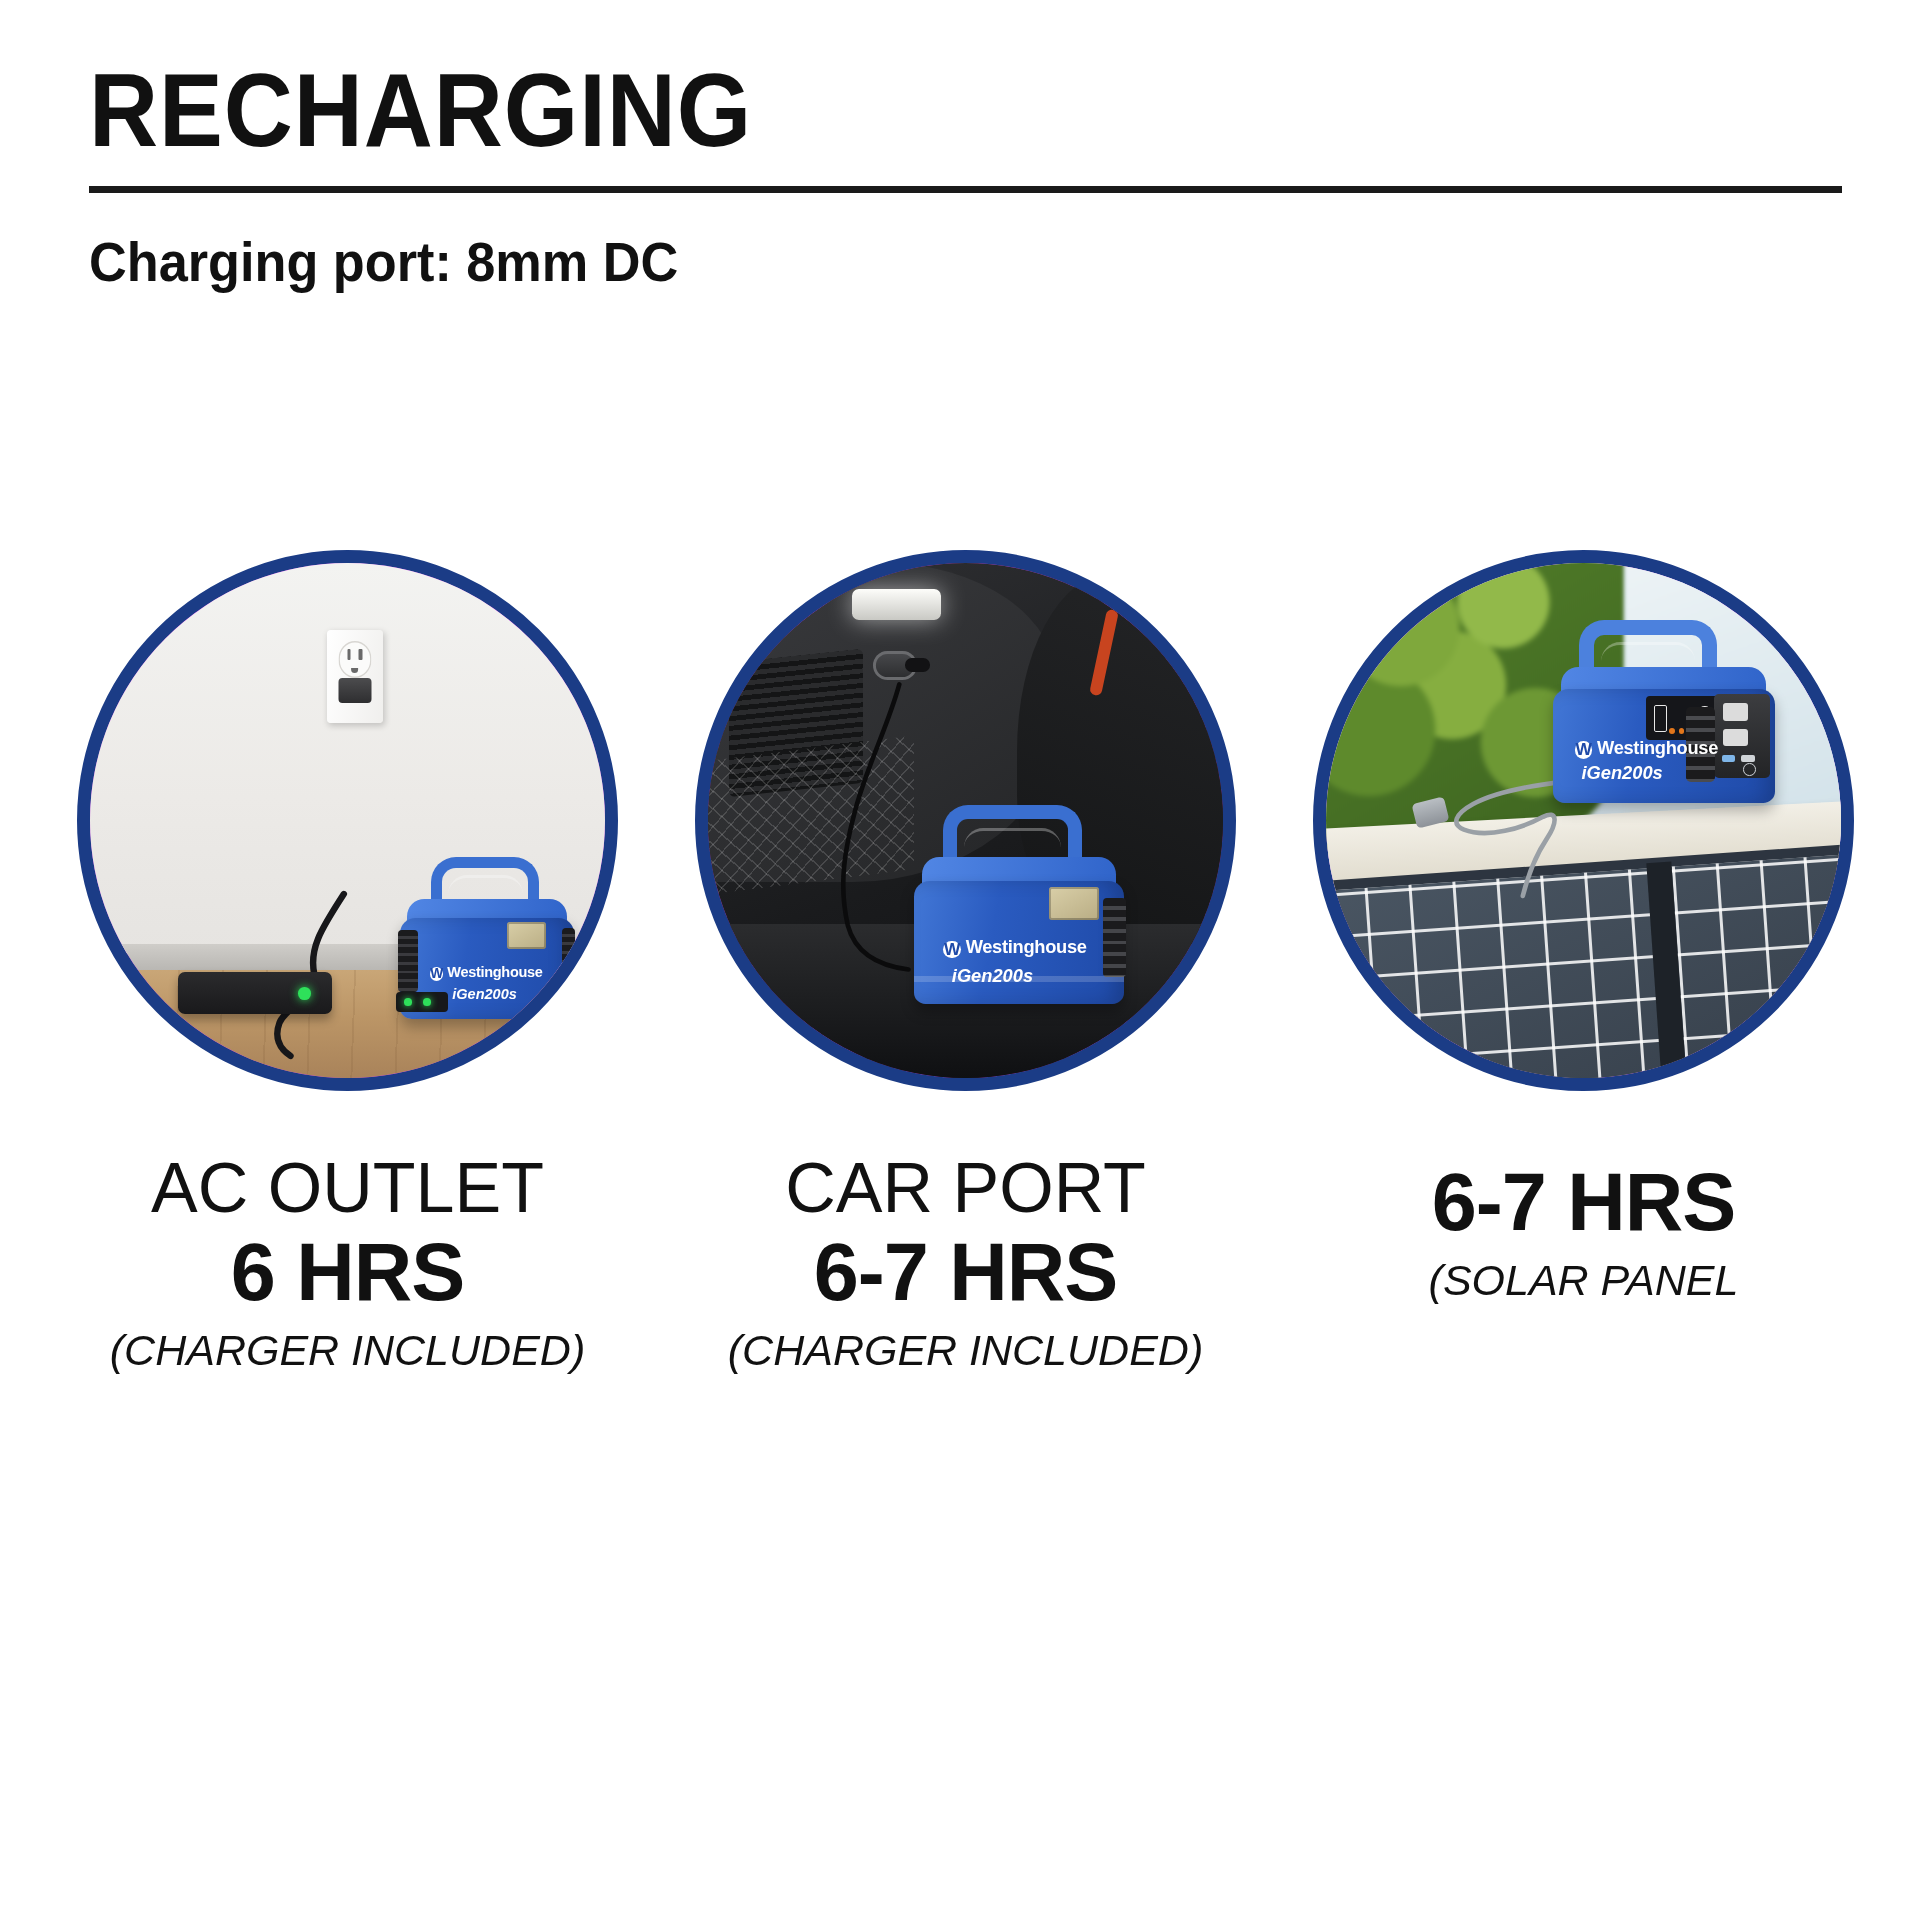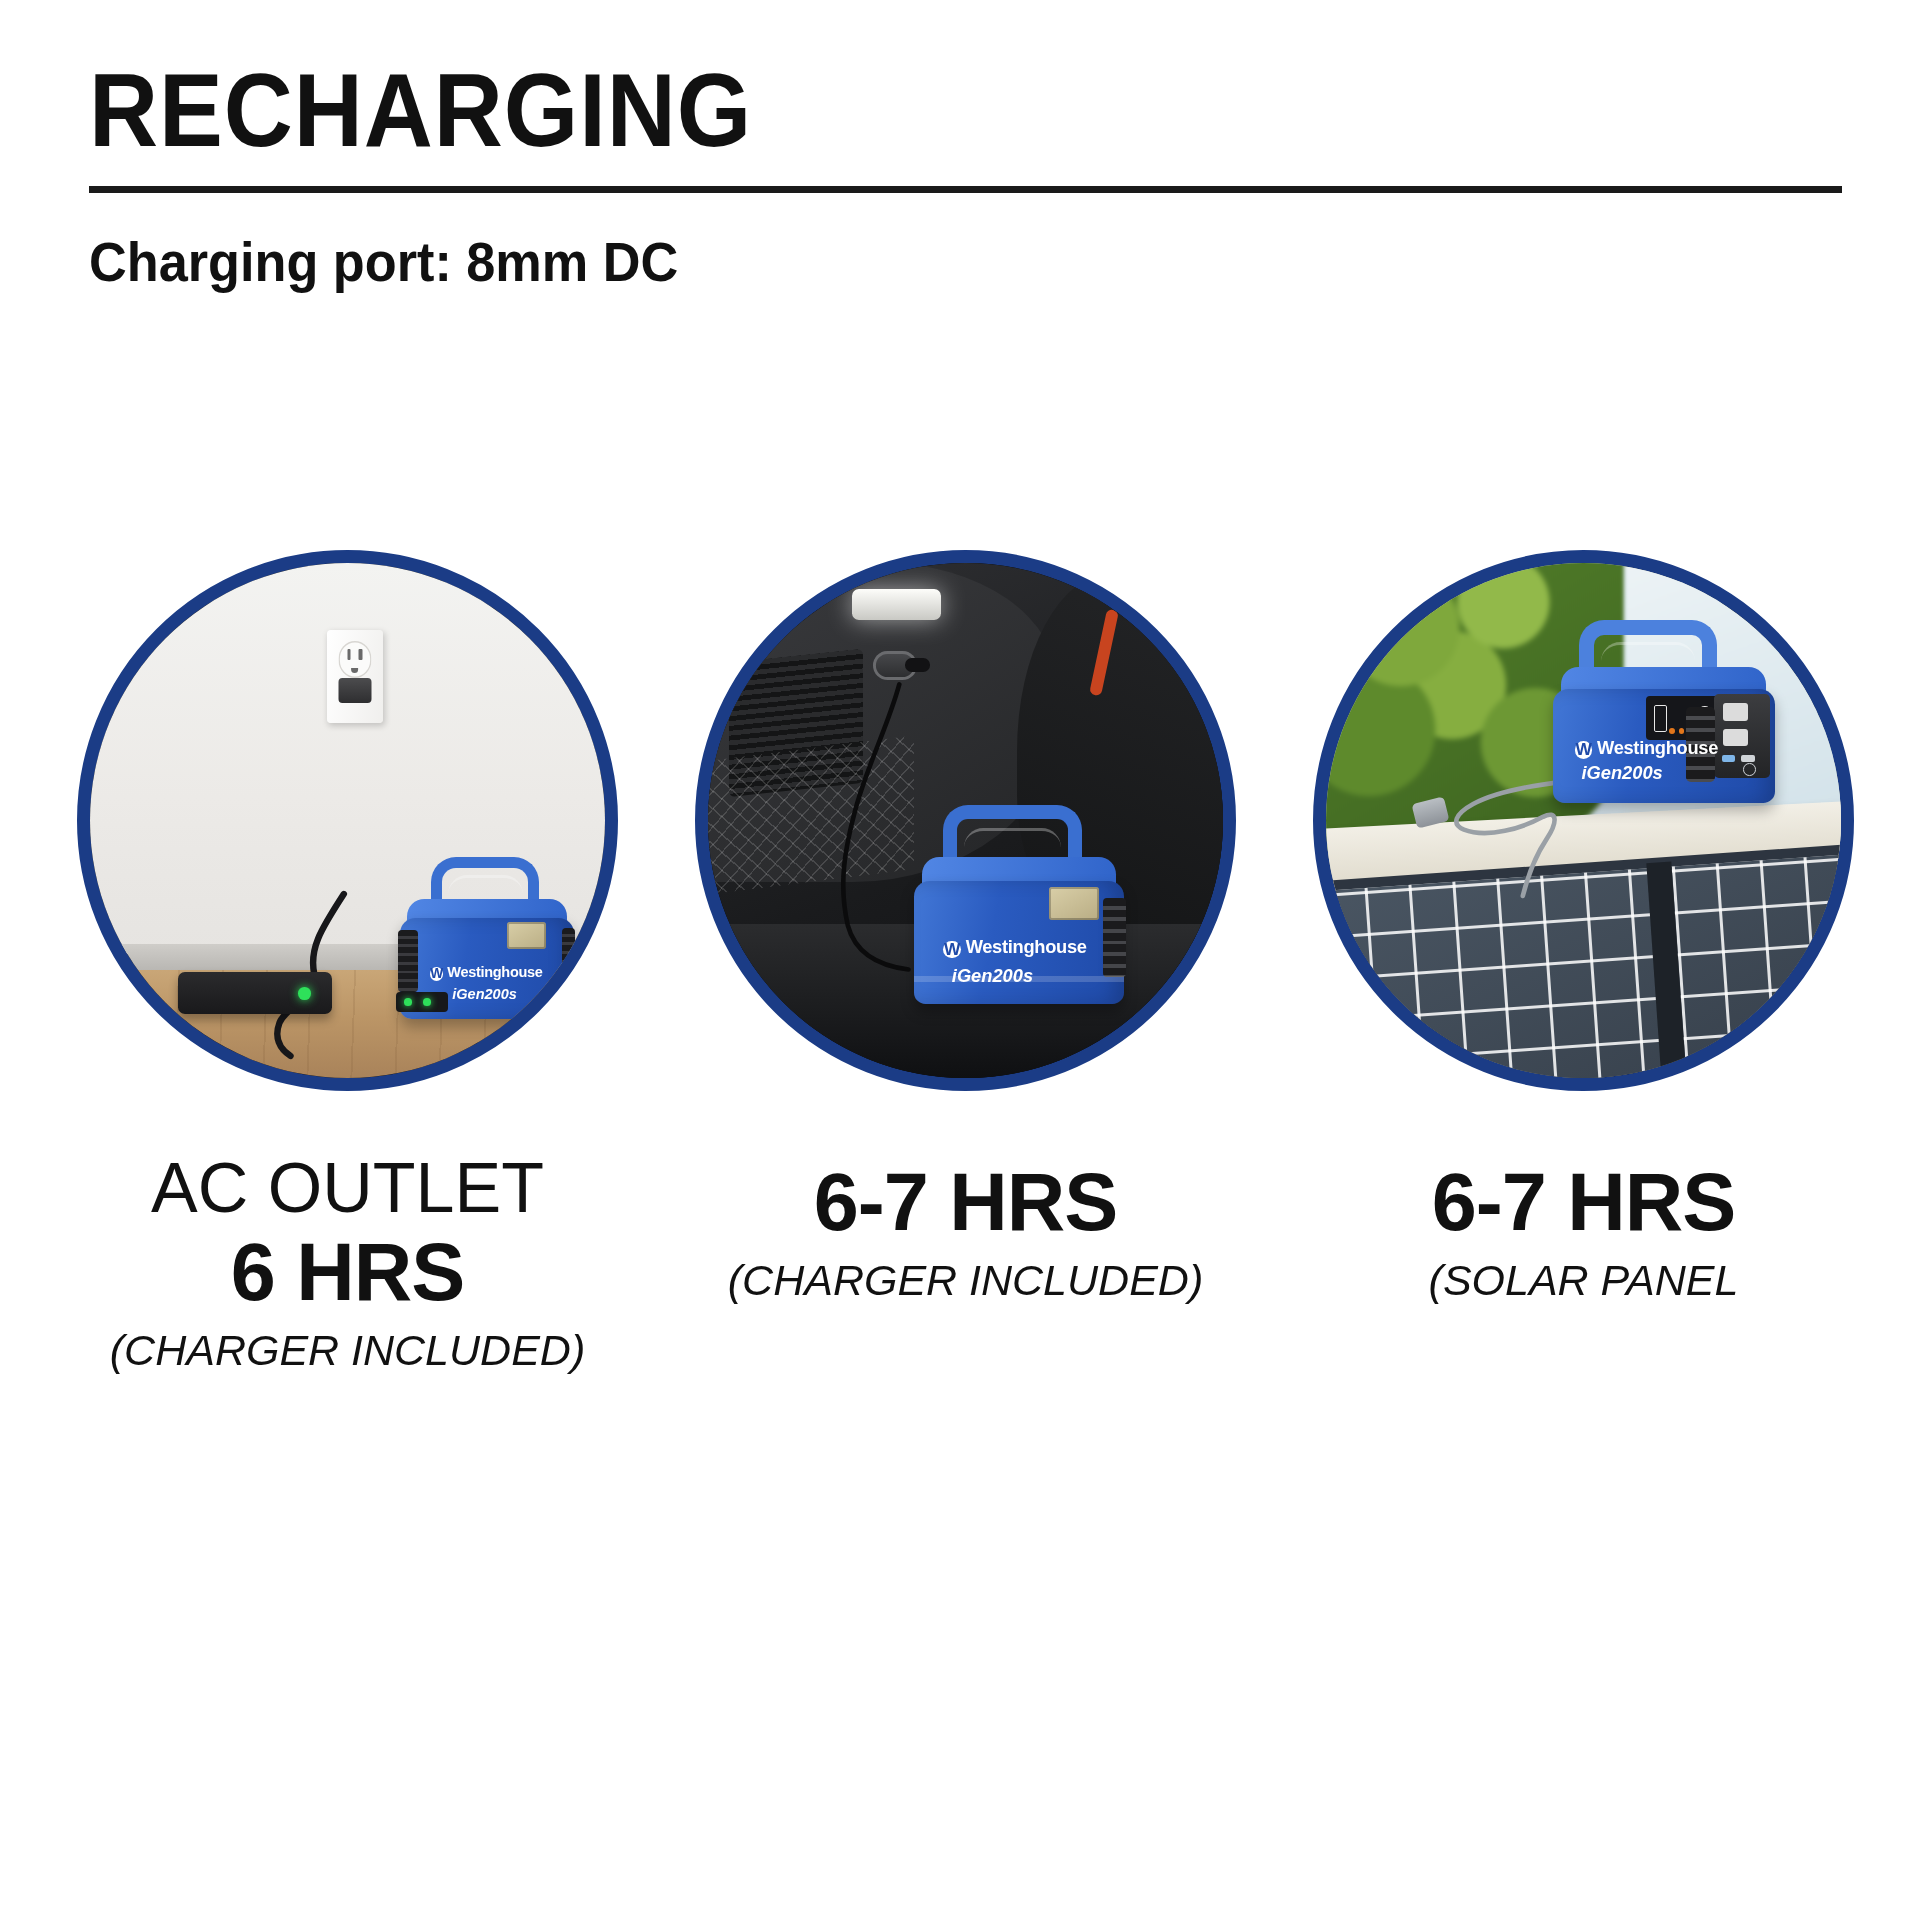--- a/index.html
+++ b/index.html
@@ -50,21 +50,21 @@
   }
   .col{width:579px;display:flex;flex-direction:column;align-items:center;}
 
   
   .circle{
     width:541px;height:541px;border-radius:50%;
     border:13.5px solid #1B3C86;
     box-sizing:border-box;
     overflow:hidden;
     position:relative;
-    background:#000000;
+    background:#d946ef;
   }
   .scene{position:absolute;inset:0;}
 
   
   .s1-wall{position:absolute;left:0;top:0;right:0;height:76%;
     background:linear-gradient(180deg,#f3f3f1 0%,#eceae7 60%,#e6e4e1 100%);}
   .s1-base{position:absolute;left:0;top:74%;right:0;height:5%;
     background:linear-gradient(180deg,#cfcdc9,#b9b7b3);}
   .s1-floor{position:absolute;left:0;top:79%;right:0;bottom:0;
     background:linear-gradient(180deg,#c9a677 0%,#bb9566 45%,#a9835a 100%);}
@@ -298,20 +298,21 @@
                 <div class="gen-model" style="left:18%;top:68%;font-size:18.3px;font-weight:bold;">iGen200s</div>
                 <div style="position:absolute;left:0;bottom:18%;width:100%;height:5.8px;
                      background:rgba(255,255,255,.18);"></div>
               </div>
             </div>
           </div>
         </div>
       </div>
 
       <div class="caption">
+        <div class="cap-method">CAR PORT</div>
         <div class="cap-hrs">6-7 HRS</div>
         <div class="cap-note">
           <span>(CHARGER INCLUDED)</span>
         </div>
       </div>
     </div>
 
     <div class="col">
       <div class="circle">
         <div class="scene">

